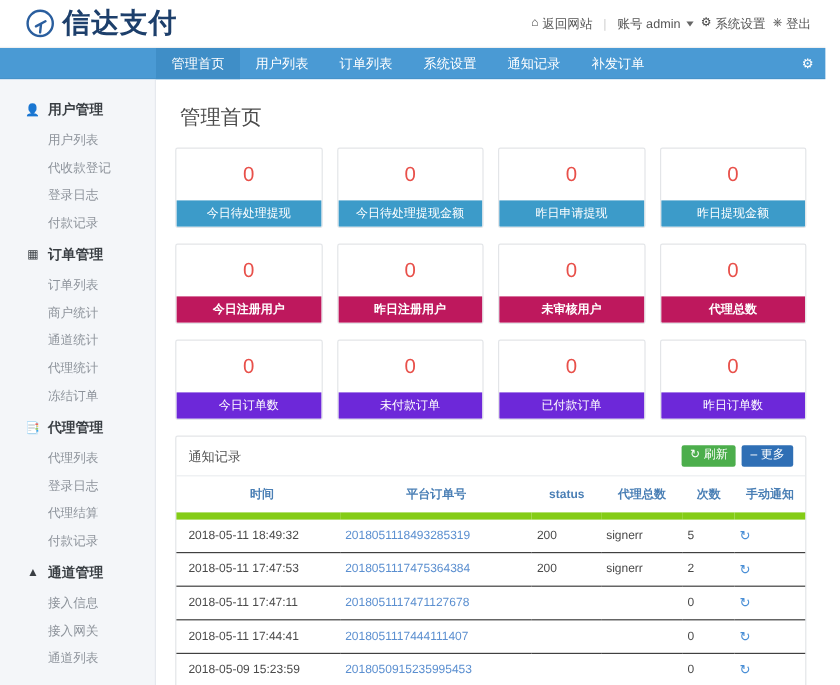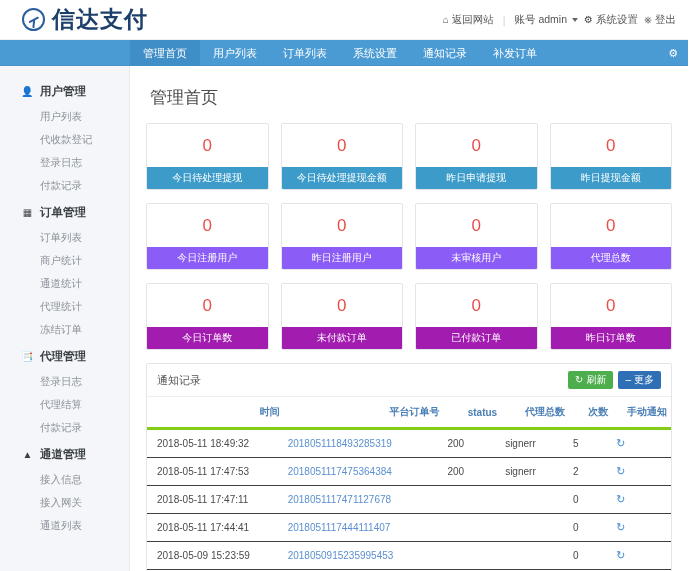--- a/index.html
+++ b/index.html
@@ -116,22 +116,22 @@
   }
   .stat-value {
     height: 43px; display: flex; align-items: center; justify-content: center;
     font-size: 17px; color: #e8504a; font-weight: normal;
   }
   .stat-label {
     height: 22px; display: flex; align-items: center; justify-content: center;
     font-size: 10px; color: #ffffff; white-space: nowrap;
   }
   .bg-blue  { background: #3c9bc9; }
-  .bg-red   { background: #8b5cf6; }
-  .bg-green { background: #a21caf; }
+  .bg-red   { background: #be185d; font-weight: bold; }
+  .bg-green { background: #6d28d9; }
 
   
   .panel {
     border: 1px solid #e3e5e8; border-radius: 2px; background: #fff;
     margin-top: 3px;
   }
   .panel-head {
     display: flex; align-items: center; justify-content: space-between;
     padding: 7px 10px; border-bottom: 1px solid #eceef0;
   }
@@ -142,21 +142,21 @@
     font-size: 10px; color: #fff; border: none; border-radius: 2px;
     padding: 3px 7px; cursor: pointer; line-height: 1.2;
     font-family: inherit;
   }
   .btn-green { background: #4cae4c; }
   .btn-blue  { background: #2f6fb5; }
 
   table.ntable { width: 100%; border-collapse: collapse; }
   table.ntable th {
     font-size: 10px; color: #4a7fb5; font-weight: bold;
-    text-align: right; padding: 8px 4px; border-bottom: 3px solid #84cc16;
+    text-align: center; padding: 8px 4px; border-bottom: 6px solid #84cc16;
     white-space: nowrap;
   }
   table.ntable td {
     font-size: 10px; color: #4a4a4a; padding: 7px 4px;
     border-bottom: 1px solid #404040; white-space: nowrap;
   }
   table.ntable td.link { color: #5b8fd0; cursor: pointer; }
   .col-time   { width: 140px; padding-left: 10px !important; }
   .col-order  { width: 165px; }
   .col-status { width: 60px; }
@@ -235,20 +235,21 @@
         <a class="side-link">通道统计</a>
         <a class="side-link">代理统计</a>
         <a class="side-link">冻结订单</a>
       </div>
 
       <div class="side-group">
         <div class="side-head">
           <span class="gico">📑</span>
           <span>代理管理</span>
         </div>
+        <a class="side-link">代理列表</a>
         <a class="side-link">登录日志</a>
         <a class="side-link">代理结算</a>
         <a class="side-link">付款记录</a>
       </div>
 
       <div class="side-group">
         <div class="side-head">
           <span class="gico">▲</span>
           <span>通道管理</span>
         </div>

